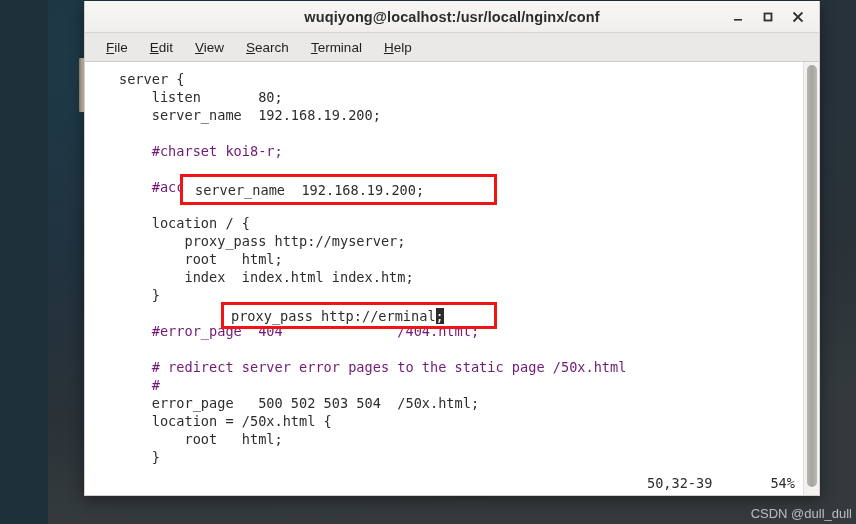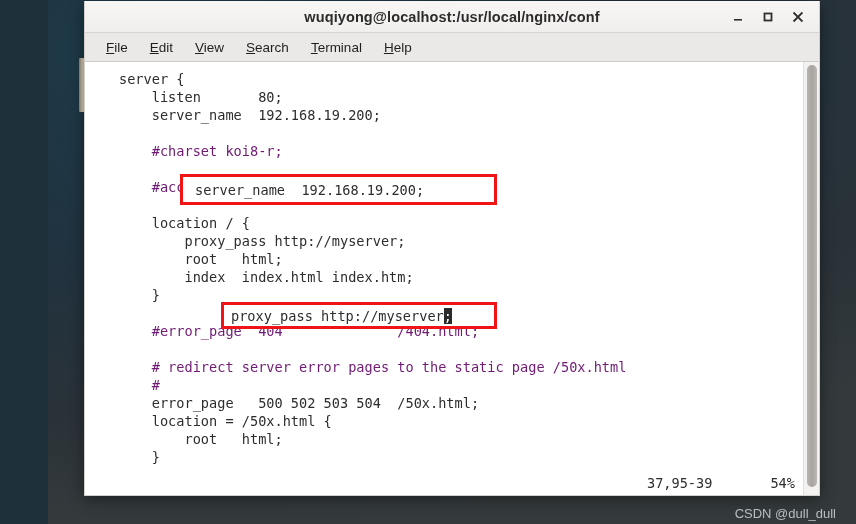--- a/index.html
+++ b/index.html
@@ -202,21 +202,21 @@
     top: 3px;
     width: 10px;
     height: 422px;
     background: linear-gradient(to right, #b6b2ae 0%, #a8a4a0 50%, #bab6b2 100%);
     border-radius: 5px;
   }
 
   
   #watermark {
     position: absolute;
-    right: 20px;
+    right: 4px;
     bottom: 3px;
     font-family: "Liberation Sans", sans-serif;
     font-size: 13px;
     color: #c3c8cc;
     opacity: 0.92;
     white-space: nowrap;
   }
 </style>
 </head>
 <body>
@@ -259,25 +259,25 @@
 
     <div id="terminal-body">
 
       <div id="text-area"><div class="line">server {</div><div class="line">    listen       80;</div><div class="line">    server_name  192.168.19.200;</div><div class="line"></div><div class="line comment">    #charset koi8-r;</div><div class="line"></div><div class="line comment">    #access_log  logs/host.access.log  main;</div><div class="line"></div><div class="line">    location / {</div><div class="line">        proxy_pass http://myserver;</div><div class="line">        root   html;</div><div class="line">        index  index.html index.htm;</div><div class="line">    }</div><div class="line"></div><div class="line comment">    #error_page  404              /404.html;</div><div class="line"></div><div class="line comment">    # redirect server error pages to the static page /50x.html</div><div class="line comment">    #</div><div class="line">    error_page   500 502 503 504  /50x.html;</div><div class="line">    location = /50x.html {</div><div class="line">        root   html;</div><div class="line">    }</div></div>
 
       <div class="red-box-fill" id="red-box-1-fill"></div>
       <div class="boxed-text" id="boxed-text-1">server_name  192.168.19.200;</div>
       <div class="red-box" id="red-box-1"></div>
 
       <div class="red-box-fill" id="red-box-2-fill"></div>
-      <div class="boxed-text" id="boxed-text-2"><span>proxy_pass http://myserver</span><span class="cursor">;</span></div>
+      <div class="boxed-text" id="boxed-text-2"><span>proxy_pass http://erminal</span><span class="cursor">;</span></div>
       <div class="red-box" id="red-box-2"></div>
 
       <div id="status-line">
-        <span>37,95-39</span>
+        <span>50,32-39</span>
         <span>54%</span>
       </div>
 
       <div id="scrollbar-track">
         <div id="scrollbar-thumb"></div>
       </div>
 
     </div>
   </div>
 

